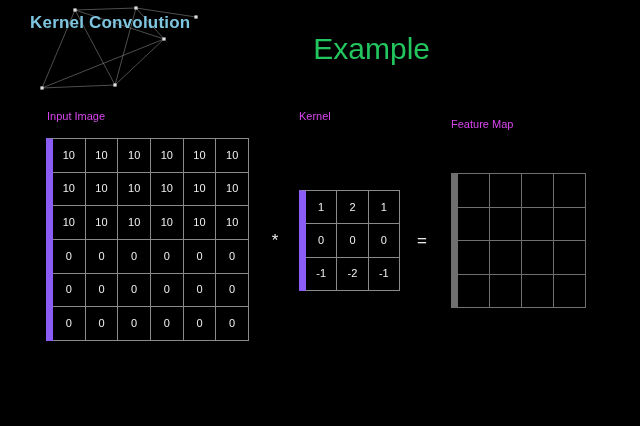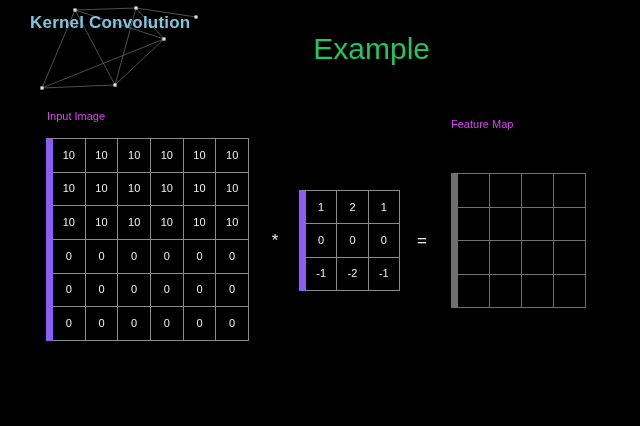--- a/index.html
+++ b/index.html
@@ -156,20 +156,21 @@
         <rect x="194.4" y="15.4" width="3.2" height="3.2" fill="#e0e0e0"></rect>
       </g>
   </svg>
 
   <div id="title-block">
     <div id="title-main">Kernel Convolution</div>
     <div id="title-sub">Example</div>
   </div>
 
   <div class="panel-header" id="header-input">Input Image</div>
+  <div class="panel-header" id="header-kernel">Kernel</div>
   <div class="panel-header" id="header-feature">Feature Map</div>
 
   <div class="grid" id="grid-input">
       <div class="cell">10</div>
       <div class="cell">10</div>
       <div class="cell">10</div>
       <div class="cell">10</div>
       <div class="cell">10</div>
       <div class="cell">10</div>
       <div class="cell">10</div>

